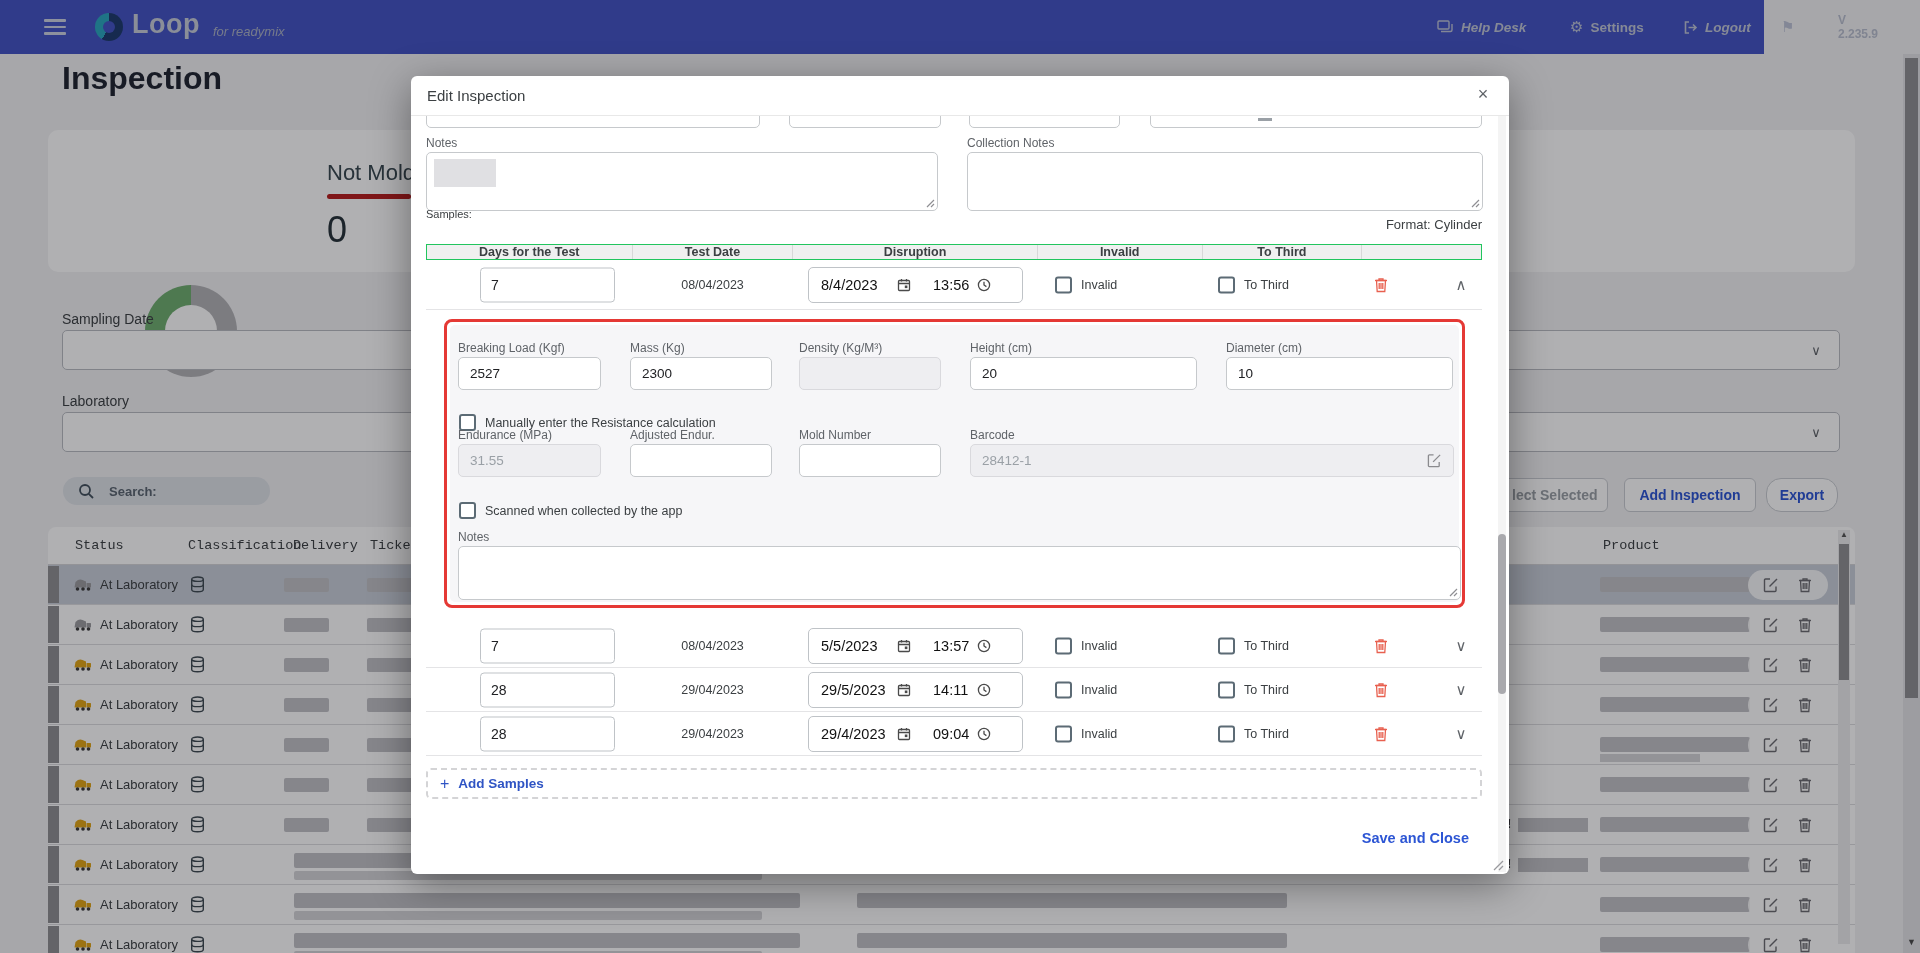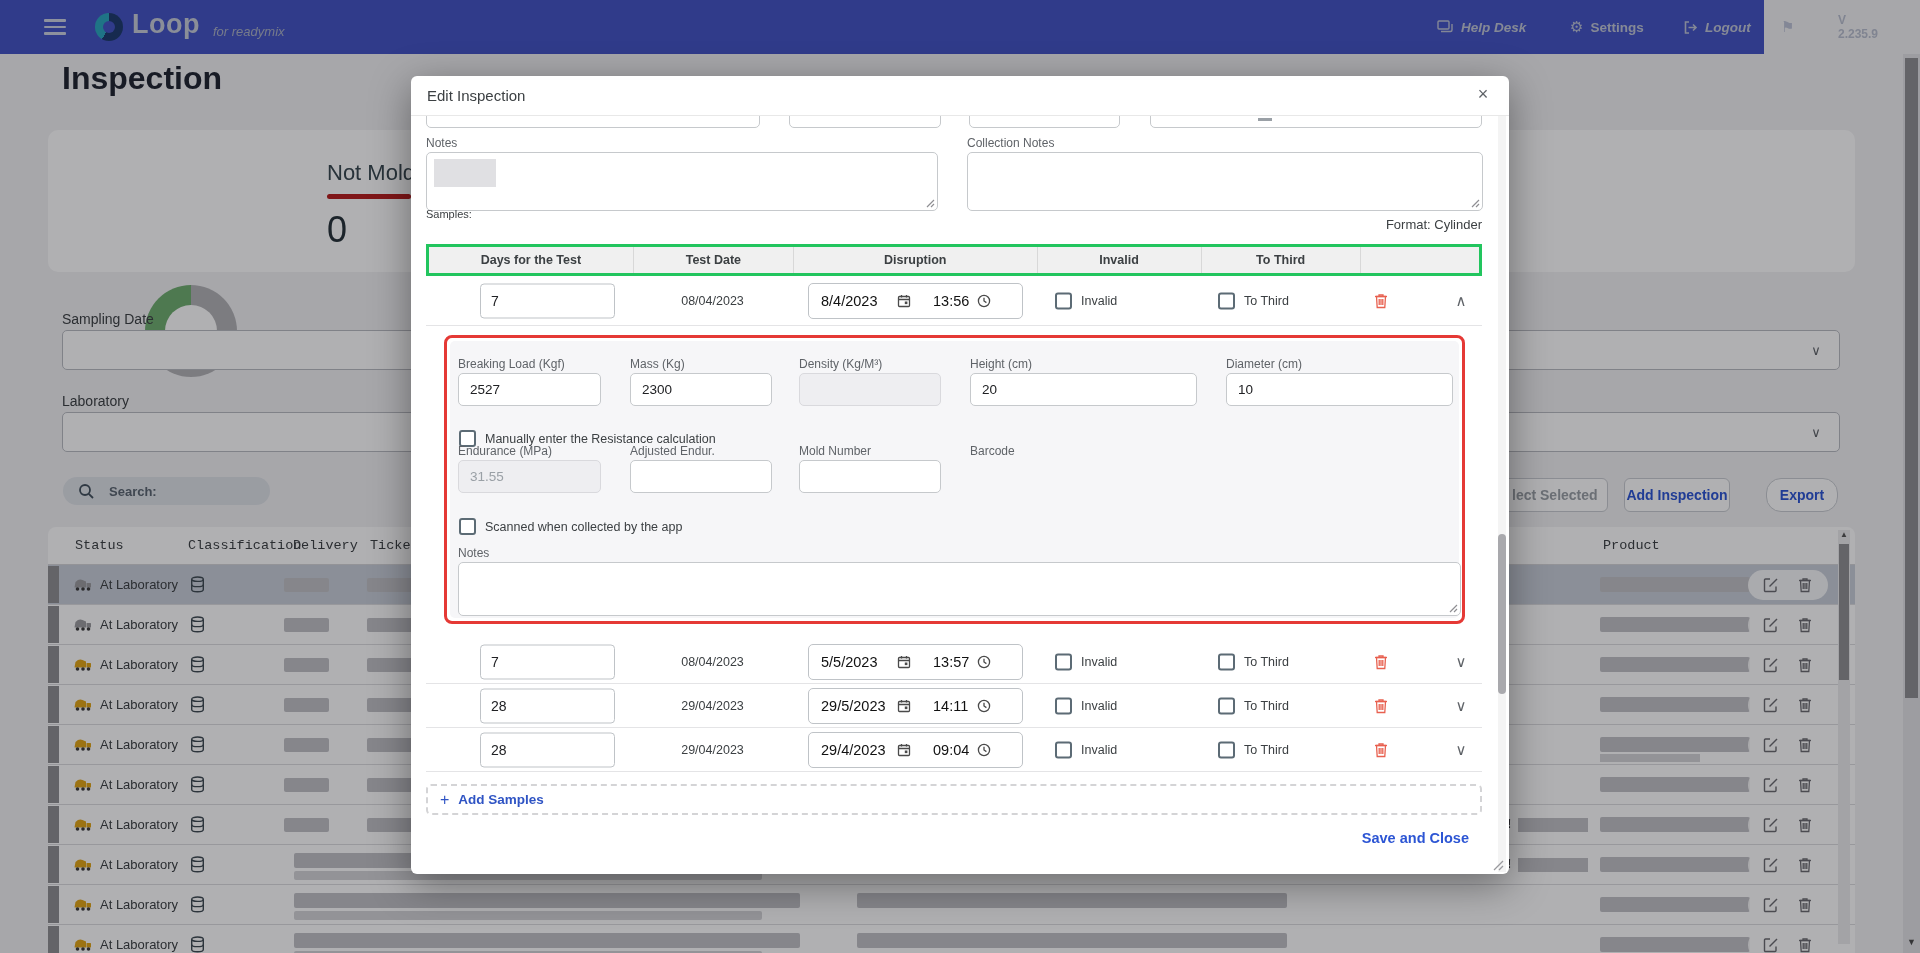--- a/index.html
+++ b/index.html
@@ -78,21 +78,21 @@
   .mtitle { position:absolute; left:16px; top:11px; font-size:15px; color:#3c4043; }
   .mclose { position:absolute; left:1060px; top:8px; width:24px; height:24px; text-align:center; font-size:18px; color:#5f6368; cursor:pointer; }
   .cliptop { position:absolute; left:0; top:40px; width:1080px; height:14px; overflow:hidden; }
   .cutin { position:absolute; top:-22px; height:34px; border:1px solid #c6c9cc; border-radius:5px; background:#fff; }
   .cutdash { position:absolute; left:847px; top:2px; width:14px; height:3px; background:#9aa0a6; }
   .mlabel { position:absolute; font-size:12px; color:#5f6368; }
   .mta { position:absolute; border:1px solid #c6c9cc; border-radius:5px; background:#fff; }
   .grip { position:absolute; right:2px; bottom:2px; }
   .noteblob { position:absolute; left:7px; top:6px; width:62px; height:28px; background:#e0e0e3; }
   .stable { position:absolute; left:15px; top:168px; width:1056px; }
-  .shead { display:flex; height:32px; background:#f0f0f0; border:3px solid #22c55e; }
+  .shead { display:flex; height:16px; background:#f0f0f0; border:1px solid #22c55e; }
   .shead div { display:flex; align-items:center; justify-content:center; font-size:12.5px; font-weight:bold; color:#3c4043; border-right:1px solid #d8d8d8; }
   .shead div:last-child { border-right:none; }
   .srow { position:relative; height:44px; border-bottom:1px solid #e4e4e6; }
   .srow.first { height:50px; }
   .scell-days { position:absolute; left:54px; top:50%; transform:translateY(-50%); width:135px; height:35px; border:1px solid #bfc3c7; border-radius:4px; padding:0 10px; font-size:14px; color:#202124; font-family:inherit; }
   .scell-td { position:absolute; left:206px; width:161px; top:50%; transform:translateY(-50%); text-align:center; font-size:12.5px; color:#3c4043; }
   .disr { position:absolute; left:382px; width:215px; height:36px; top:50%; transform:translateY(-50%); border:1px solid #bfc3c7; border-radius:5px; display:flex; align-items:center; }
   .disr .dd { font-size:14.5px; color:#111; margin-left:12px; width:76px; }
   .disr .tt { font-size:14.5px; color:#111; margin-left:22px; width:44px; }
   .chkgrp { position:absolute; top:50%; transform:translateY(-50%); display:flex; align-items:center; gap:9px; }
@@ -145,21 +145,21 @@
 
   <div class="search-pill">
     <svg width="17" height="17" viewBox="0 0 17 17" fill="none" stroke="#42505c" stroke-width="1.8">
         <circle cx="7" cy="7" r="5"></circle>
         <path d="M10.8 10.8 L15 15"></path>
       </svg>
     <span>Search:</span>
   </div>
 
   <div class="btn disabled" style="left:1490px;width:118px;padding-left:21px;">lect Selected</div>
-  <div class="btn" style="left:1624px;width:106px;">Add Inspection</div>
+  <div class="btn" style="left:1624px;width:132px;">Add Inspection</div>
   <div class="btn" style="left:1766px;width:72px;border-radius:15px;">Export</div>
 
   <div class="tablecard">
     <div class="thead">
       <span style="left:27px;">Status</span>
       <span style="left:140px;">Classification</span>
       <span style="left:245px;">Delivery</span>
       <span style="left:322px;">Ticket</span>
       <span style="left:1555px;">Product</span>
     </div>
@@ -632,20 +632,27 @@
           <div class="chklbl">Manually enter the Resistance calculation</div>
         </div>
 
         <div class="fld-l" style="left:8px;top:103px;">Endurance (MPa)</div>
         <input class="fld-i dis" style="left: 8px; top: 119px; width: 143px;" disabled="" value="31.55">
         <div class="fld-l" style="left:180px;top:103px;">Adjusted Endur.</div>
         <input class="fld-i" style="left: 180px; top: 119px; width: 142px;">
         <div class="fld-l" style="left:349px;top:103px;">Mold Number</div>
         <input class="fld-i" style="left: 349px; top: 119px; width: 142px;">
         <div class="fld-l" style="left:520px;top:103px;">Barcode</div>
+        <div class="bcwrap">
+          <span>28412-1</span>
+          <svg width="15" height="15" viewBox="0 0 16 16" fill="none" stroke="#8a8a8e" stroke-width="1.4">
+              <path d="M13 9.5 V13.5 a1 1 0 0 1 -1 1 H2.5 a1 1 0 0 1 -1 -1 V3 a1 1 0 0 1 1 -1 H7"></path>
+              <path d="M6.5 9.5 L14 2"></path>
+            </svg>
+        </div>
 
         <div class="chkgrp" style="left:9px;top:177px;transform:none;">
           <div class="chk"></div>
           <div class="chklbl">Scanned when collected by the app</div>
         </div>
 
         <div class="fld-l" style="left:8px;top:205px;">Notes</div>
         <div class="mta" style="left:8px;top:221px;width:1003px;height:54px;">
           <svg class="grip" width="11" height="11" viewBox="0 0 11 11" stroke="#8f8f93" stroke-width="1.2" fill="none">
               <path d="M3 10 L10 3 M7 10 L10 7"></path>

